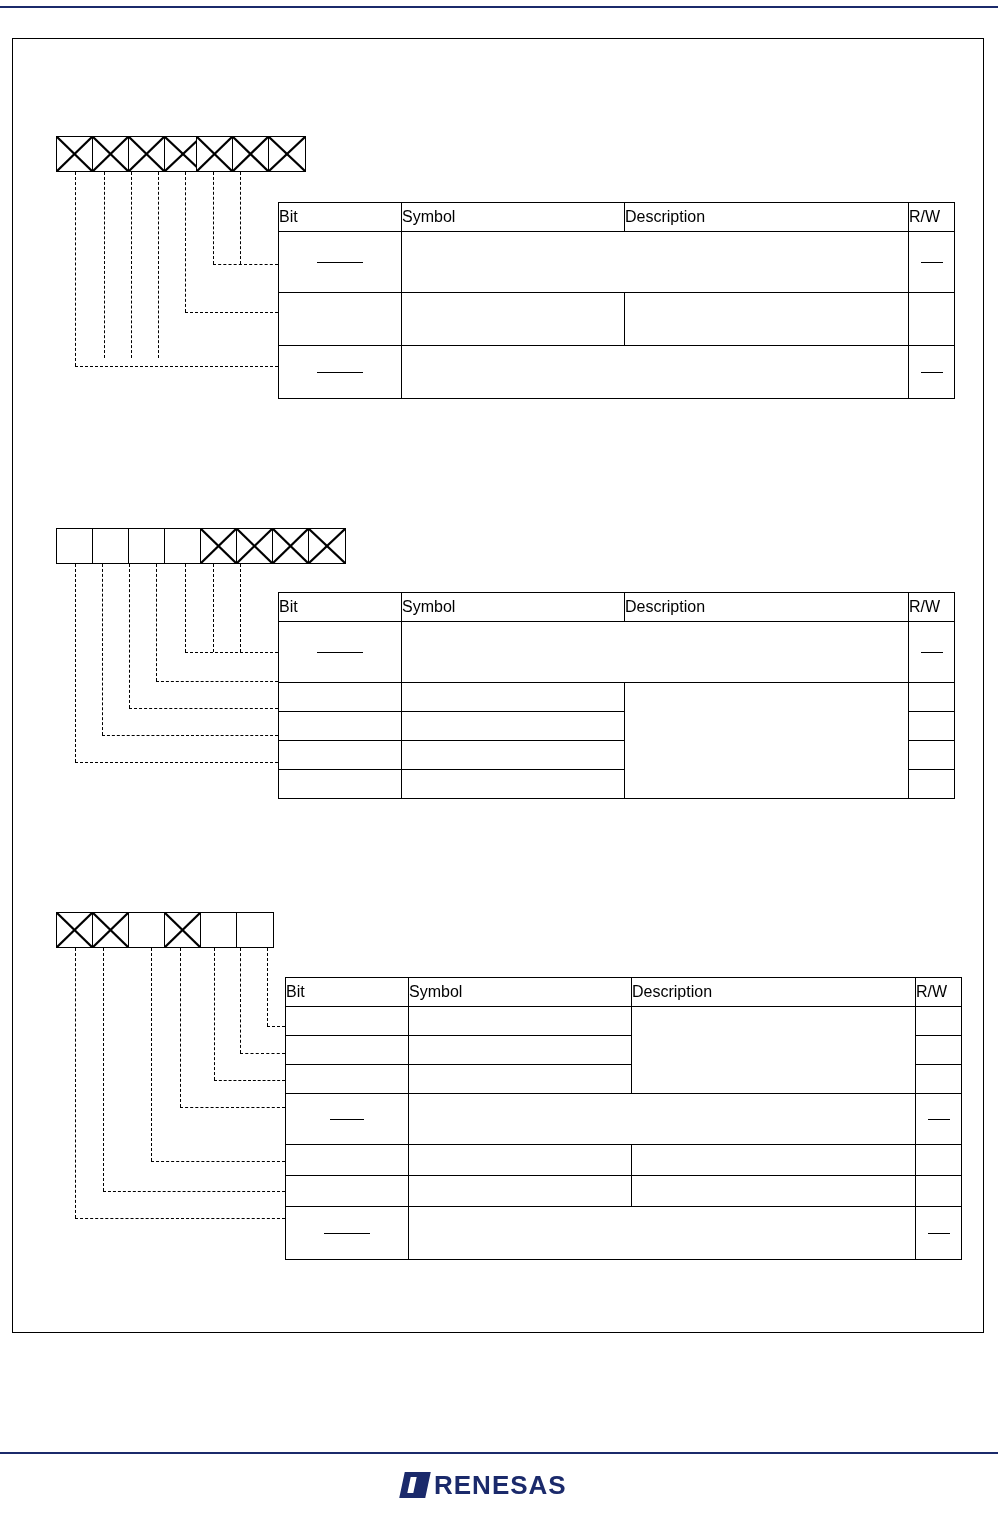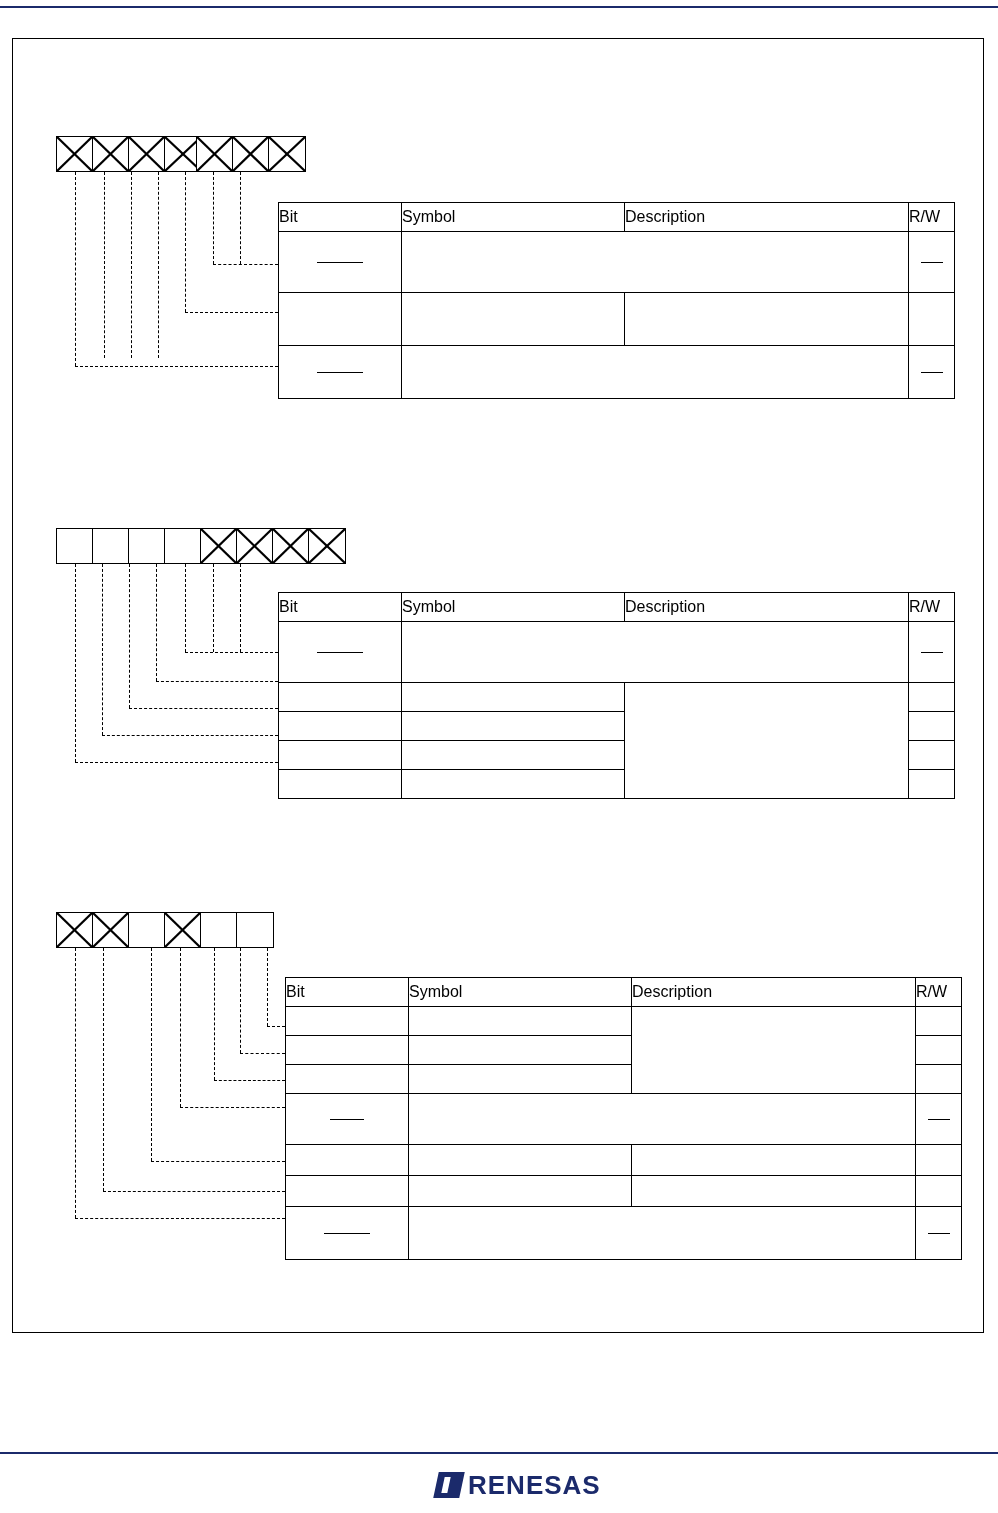--- a/index.html
+++ b/index.html
@@ -39,21 +39,21 @@
     left: 0;
     top: 1452px;
     width: 998px;
     height: 2px;
     background: #1b2a6b;
   }
 
   
   .footer-logo {
     position: absolute;
-    left: 436px;
+    left: 402px;
     top: 1470px;
     width: 170px;
     height: 30px;
     display: flex;
     align-items: center;
   }
   .logo-mark {
     width: 26px;
     height: 26px;
     background: #1b2a6b;

